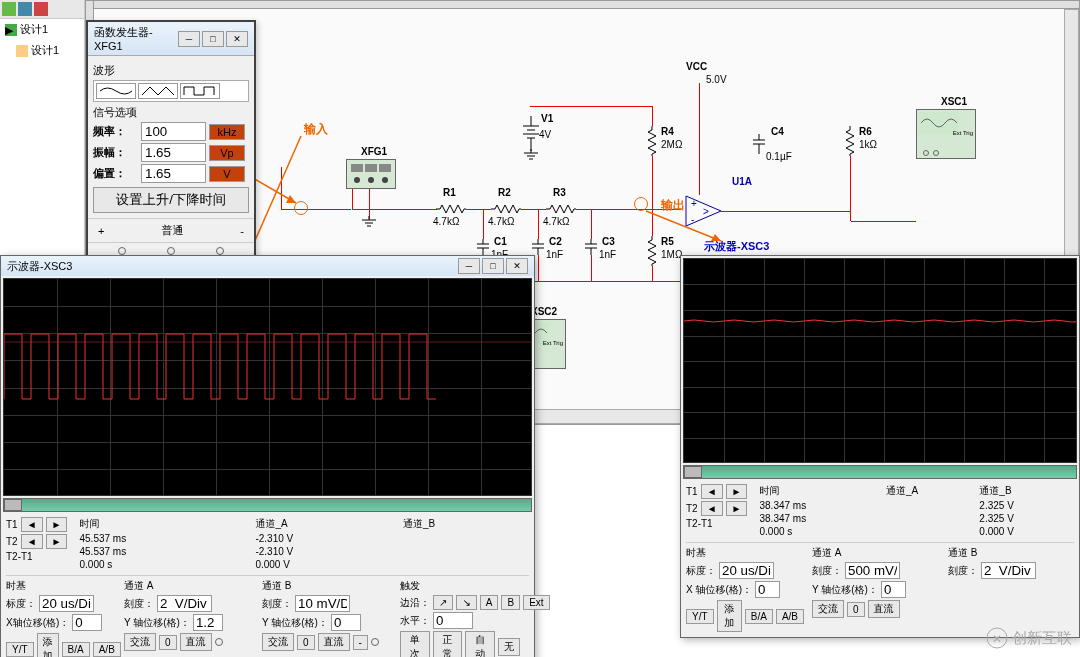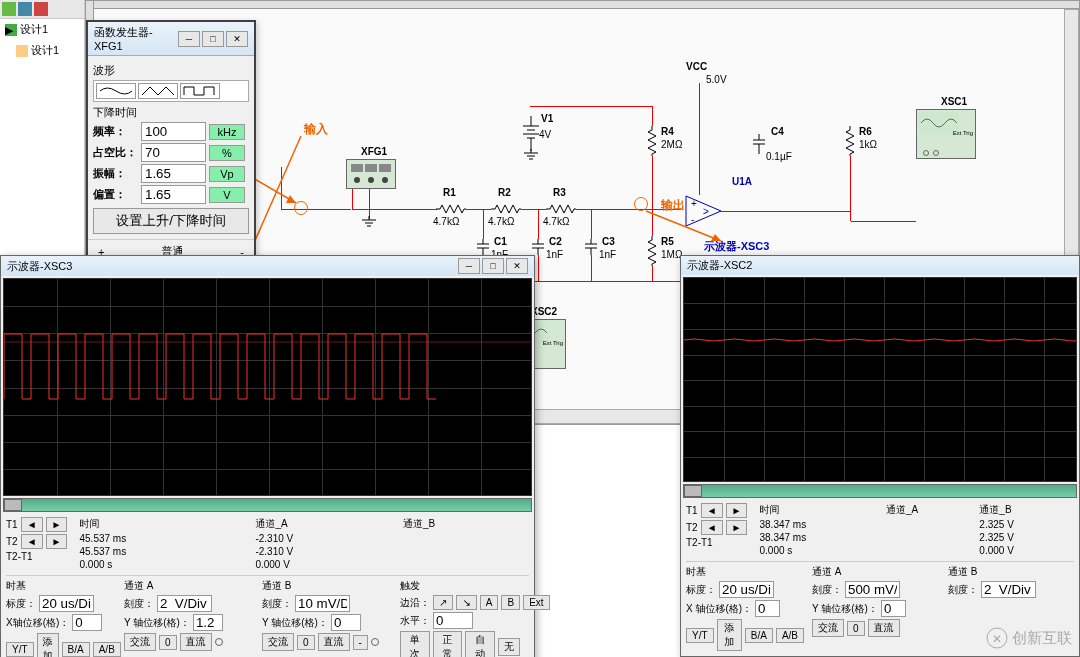--- a/index.html
+++ b/index.html
@@ -26,21 +26,21 @@
 .dlg-title { background: linear-gradient(#eaf3fb, #d5e5f5); padding: 3px 6px; border-bottom: 1px solid #aaa; display: flex; justify-content: space-between; align-items: center; }
 .dlg-btns { display: flex; gap: 2px; }
 .dlg-btn { width: 22px; height: 16px; background: #e8e8e8; border: 1px solid #999; display: flex; align-items: center; justify-content: center; font-size: 9px; }
 .fg-body { padding: 5px; }
 .fg-section-label { font-size: 11px; margin: 2px 0; }
 .fg-waves { display: flex; gap: 2px; border: 1px solid #aaa; padding: 2px; background: #fff; margin-bottom: 3px; }
 .fg-wave { width: 40px; height: 16px; border: 1px solid #999; background: #fff; display: flex; align-items: center; justify-content: center; }
 .fg-row { display: flex; align-items: center; margin: 2px 0; }
 .fg-row label { width: 48px; font-weight: bold; }
 .fg-row input { width: 65px; border: 1px solid #999; padding: 1px 3px; background: #fff; }
-.fg-row .unit { width: 36px; border: 1px solid #999; margin-left: 3px; text-align: center; padding: 1px; background: #86efac; }
+.fg-row .unit { width: 36px; border: 1px solid #999; margin-left: 3px; text-align: center; padding: 1px; background: #c2410c; }
 .fg-btn { display: block; width: 100%; border: 1px solid #999; background: #e8e8e8; padding: 3px; margin-top: 4px; }
 .fg-foot { display: flex; justify-content: space-between; align-items: center; padding: 4px 10px; border-top: 1px solid #ccc; }
 .osc-win { position: absolute; background: #f0f0f0; border: 1px solid #666; box-shadow: 2px 2px 8px rgba(0,0,0,0.3); }
 .osc-title { background: linear-gradient(#eaf3fb, #d5e5f5); padding: 2px 6px; display: flex; justify-content: space-between; align-items: center; font-size: 11px; }
 .osc-screen { background: #000; position: relative; margin: 2px; border: 1px solid #333; }
 .grid-line-h { position: absolute; left: 0; right: 0; height: 1px; background: #333; }
 .grid-line-v { position: absolute; top: 0; bottom: 0; width: 1px; background: #333; }
 .osc-trace { position: absolute; stroke: #d44; fill: none; }
 .osc-trace-red { stroke: #e33; }
 .osc-slider { height: 14px; background: linear-gradient(#5a8, #7ca); margin: 0 2px; position: relative; border: 1px solid #666; }
@@ -303,30 +303,25 @@
           <svg width="36" height="12">
             <polyline points="2,10 10,2 18,10 26,2 34,10" stroke="#000" fill="none"></polyline>
           </svg>
         </div>
       <div class="fg-wave">
           <svg width="36" height="12">
             <polyline points="2,10 2,2 12,2 12,10 22,10 22,2 32,2 32,10" stroke="#000" fill="none"></polyline>
           </svg>
         </div>
     </div>
-    <div class="fg-section-label">下降时间</div>
+    <div class="fg-section-label">信号选项</div>
     <div class="fg-row">
         <label>频率：</label>
         <input value="100" style="">
         <span class="unit">kHz</span>
-      </div>
-    <div class="fg-row">
-        <label>占空比：</label>
-        <input value="70" style="">
-        <span class="unit">%</span>
       </div>
     <div class="fg-row">
         <label>振幅：</label>
         <input value="1.65" style="">
         <span class="unit">Vp</span>
       </div>
     <div class="fg-row">
         <label>偏置：</label>
         <input value="1.65" style="">
         <span class="unit">V</span>
@@ -493,23 +488,20 @@
             <button class="btn-sm">正常</button>
             <button class="btn-sm">自动</button>
             <button class="btn-sm">无</button>
           </div>
       </div>
     </div>
   </div>
 </div>
 
 <div class="osc-win" style="left:680px;top:255px;width:400px">
-  <div class="osc-title">
-    <span>示波器-XSC2</span>
-  </div>
   <div class="osc-screen" style="height:205px">
     <div class="grid-line-h" style="top:25px"></div>
       <div class="grid-line-h" style="top:51px"></div>
       <div class="grid-line-h" style="top:77px"></div>
       <div class="grid-line-h" style="top:102px"></div>
       <div class="grid-line-h" style="top:128px"></div>
       <div class="grid-line-h" style="top:153px"></div>
       <div class="grid-line-h" style="top:179px"></div>
     <div class="grid-line-v" style="left:40px"></div>
       <div class="grid-line-v" style="left:80px"></div>

